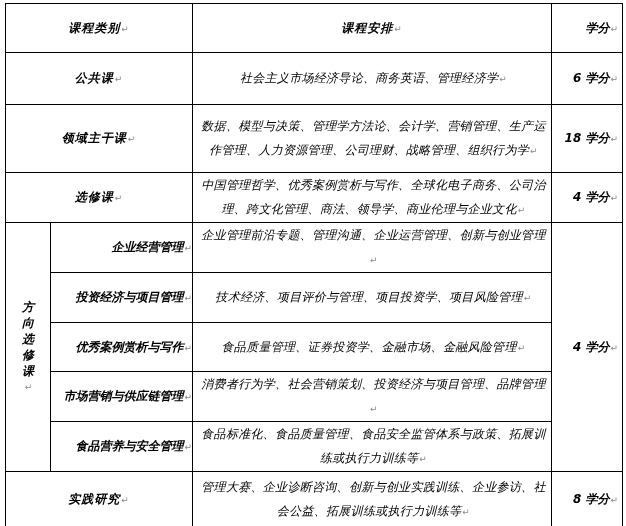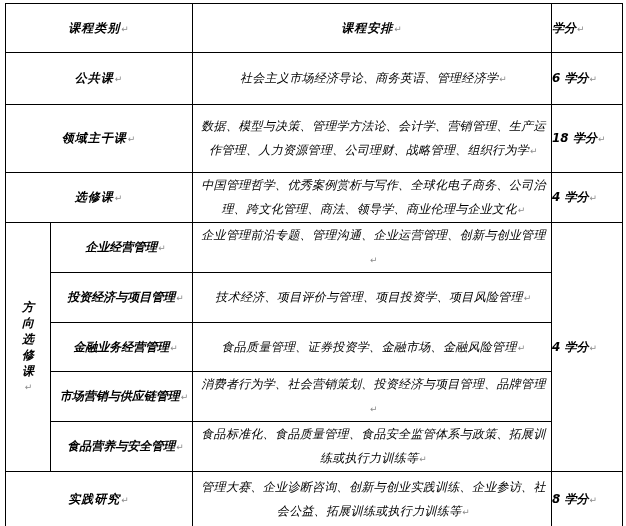--- a/index.html
+++ b/index.html
@@ -39,41 +39,42 @@
     }
     .cat {
       font-weight: bold;
       font-size: 13px;
       text-align: center;
       letter-spacing: 1px;
     }
     .sub {
       font-weight: bold;
       font-size: 13px;
-      text-align: center;
+      text-align: right;
       padding-left: 8px !important;
     }
     .vert {
       font-weight: bold;
       font-size: 13px;
       text-align: center;
       line-height: 16px !important;
     }
     .vert span.ch { display: block; }
     .content {
       text-align: center;
       padding-left: 7px !important;
       padding-right: 4px !important;
       font-size: 12px;
       line-height: 24px !important;
       letter-spacing: 0.3px;
     }
     .credit {
       font-weight: bold;
       font-size: 13px;
+      text-align: right;
       padding-right: 4px !important;
     }
     .pm {
       color: #8a8a8a;
       font-size: 9px;
       font-weight: normal;
       margin-left: 1px;
     }
   </style>
 </head>
@@ -123,21 +124,21 @@
     </td>
     <td class="sub"><span>企业经营管理</span><span class="pm">↵</span></td>
     <td class="content"><span>企业管理前沿专题、管理沟通、企业运营管理、创新与创业管理</span><span class="pm">↵</span></td>
     <td rowspan="5" class="credit"><span>4 学分</span><span class="pm">↵</span></td>
   </tr>
   <tr style="height:50px">
     <td class="sub"><span>投资经济与项目管理</span><span class="pm">↵</span></td>
     <td class="content"><span>技术经济、项目评价与管理、项目投资学、项目风险管理</span><span class="pm">↵</span></td>
   </tr>
   <tr style="height:49px">
-    <td class="sub"><span>金融业务经营管理</span><span class="pm">↵</span></td>
+    <td class="sub"><span>优秀案例赏析与写作</span><span class="pm">↵</span></td>
     <td class="content"><span>食品质量管理、证券投资学、金融市场、金融风险管理</span><span class="pm">↵</span></td>
   </tr>
   <tr style="height:50px">
     <td class="sub" style="padding-left:5px !important"><span>市场营销与供应链管理</span><span class="pm">↵</span></td>
     <td class="content"><span>消费者行为学、社会营销策划、投资经济与项目管理、品牌管理</span><span class="pm">↵</span></td>
   </tr>
   <tr style="height:49px">
     <td class="sub"><span>食品营养与安全管理</span><span class="pm">↵</span></td>
     <td class="content"><span>食品标准化、食品质量管理、食品安全监管体系与政策、拓展训练或执行力训练等</span><span class="pm">↵</span></td>
   </tr>

